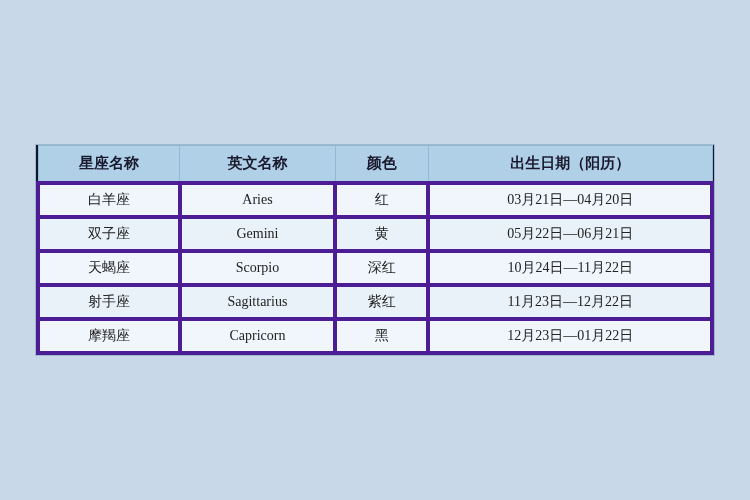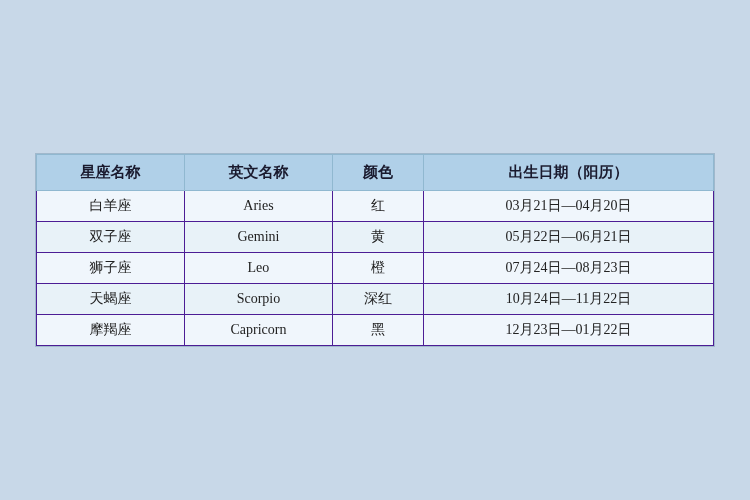--- a/index.html
+++ b/index.html
@@ -28,21 +28,21 @@
       font-size: 15px;
       padding: 8px 6px;
       border: 1px solid #90b8d0;
       text-align: center;
     }
     td {
       background-color: #f0f6fc;
       color: #222;
       font-size: 14px;
       padding: 6px 8px;
-      border: 1px solid #4c1d95;
+      border: 4px solid #4c1d95;
       text-align: center;
     }
     tr:nth-child(even) td {
       background-color: #e8f2f8;
     }
   </style>
 </head>
 <body>
 
 <div class="table-container">
@@ -62,30 +62,30 @@
           <td>红</td>
           <td>03月21日—04月20日</td>
         </tr>
         <tr>
           <td>双子座</td>
           <td>Gemini</td>
           <td>黄</td>
           <td>05月22日—06月21日</td>
         </tr>
         <tr>
-          <td>狮子座</td>
-          <td>Leo</td>
-          <td>橙</td>
-          <td>07月24日—08月23日</td>
-        </tr>
-        <tr>
           <td>天蝎座</td>
           <td>Scorpio</td>
           <td>深红</td>
           <td>10月24日—11月22日</td>
+        </tr>
+        <tr>
+          <td>射手座</td>
+          <td>Sagittarius</td>
+          <td>紫红</td>
+          <td>11月23日—12月22日</td>
         </tr>
         <tr>
           <td>摩羯座</td>
           <td>Capricorn</td>
           <td>黑</td>
           <td>12月23日—01月22日</td>
         </tr>
       </tbody>
   </table>
 </div>

